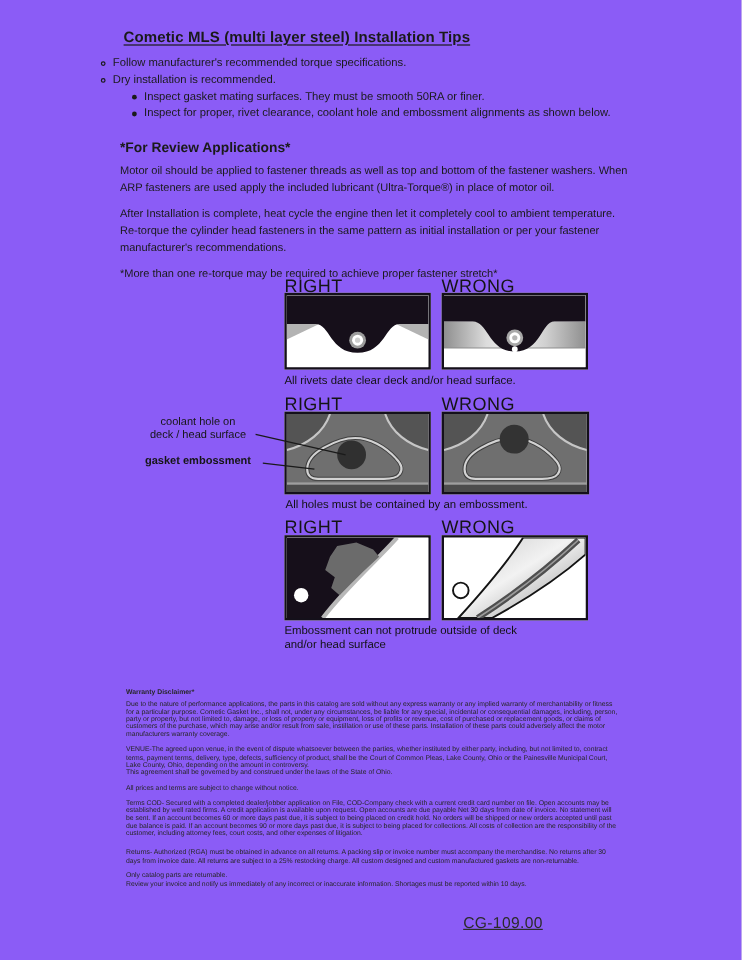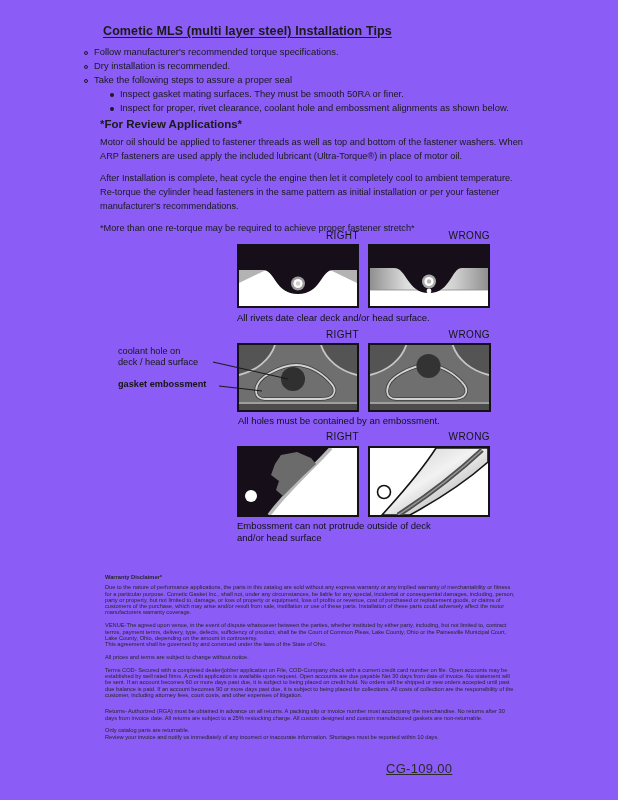--- a/index.html
+++ b/index.html
@@ -16,25 +16,25 @@
   }
   .bullets { position:absolute; left:84px; top:45px; width:500px; font-size:9.4px; }
   .b-row { display:flex; align-items:flex-start; height:14px; line-height:14px; }
   .b-row.indent { padding-left:26px; }
   .marker { width:10px; display:inline-flex; justify-content:flex-start; align-items:center; height:14px; flex:0 0 10px; }
   .ring { width:4px; height:4px; border:1px solid #1a1a1a; border-radius:50%; margin-top:1px; }
   .dot  { width:4px; height:4px; background:#1a1a1a; border-radius:50%; margin-top:1px; }
   .diesel { position:absolute; left:100px; top:117px; width:425px; font-size:9.2px; line-height:14px; }
   .diesel h2 { font-size:11.5px; font-weight:700; margin-bottom:4px; }
   .diesel p { margin-bottom:8px; }
-  .dg-label { position:absolute; width:122px; text-align:right; font-size:10px; letter-spacing:.4px; color:#141414; }
+  .dg-label { position:absolute; width:122px; text-align:left; font-size:15px; letter-spacing:.4px; color:#141414; }
   .dg-box { position:absolute; border:2px solid #14101a; background:#fff; }
   .dg-box svg { display:block; width:100%; height:100%; }
   .caption { position:absolute; font-size:9.5px; color:#111; line-height:11.5px; }
-  .callout { position:absolute; left:118px; width:94px; text-align:left; font-size:9.2px; color:#161616; }
+  .callout { position:absolute; left:118px; width:94px; text-align:center; font-size:9.2px; color:#161616; }
   .overlay { position:absolute; left:0; top:0; width:618px; height:800px; pointer-events:none; }
   .disclaimer { position:absolute; left:105px; top:574px; width:412px; font-size:5.7px; line-height:6.3px; color:#262626; }
   .disclaimer .head { font-weight:700; margin-bottom:4px; }
   .disclaimer p { margin-bottom:6.5px; }
   .disclaimer p.tight { margin-bottom:0; }
   .disclaimer p.gap-top { margin-top:3.5px; }
   .footer-code { position:absolute; left:386px; top:761px; font-size:13px; color:#2b2b2b; letter-spacing:.3px;text-decoration:underline; }
 </style>
 </head>
 <body>
@@ -48,26 +48,20 @@
       <span class="marker">
           <span class="ring"></span>
         </span>
       <span>Follow manufacturer's recommended torque specifications.</span>
     </div>
     <div class="b-row">
       <span class="marker">
           <span class="ring"></span>
         </span>
       <span>Dry installation is recommended.</span>
-    </div>
-    <div class="b-row">
-      <span class="marker">
-          <span class="ring"></span>
-        </span>
-      <span>Take the following steps to assure a proper seal</span>
     </div>
     <div class="b-row indent">
       <span class="marker">
           <span class="dot"></span>
         </span>
       <span>Inspect gasket mating surfaces.  They must be smooth 50RA or finer.</span>
     </div>
     <div class="b-row indent">
       <span class="marker">
           <span class="dot"></span>

